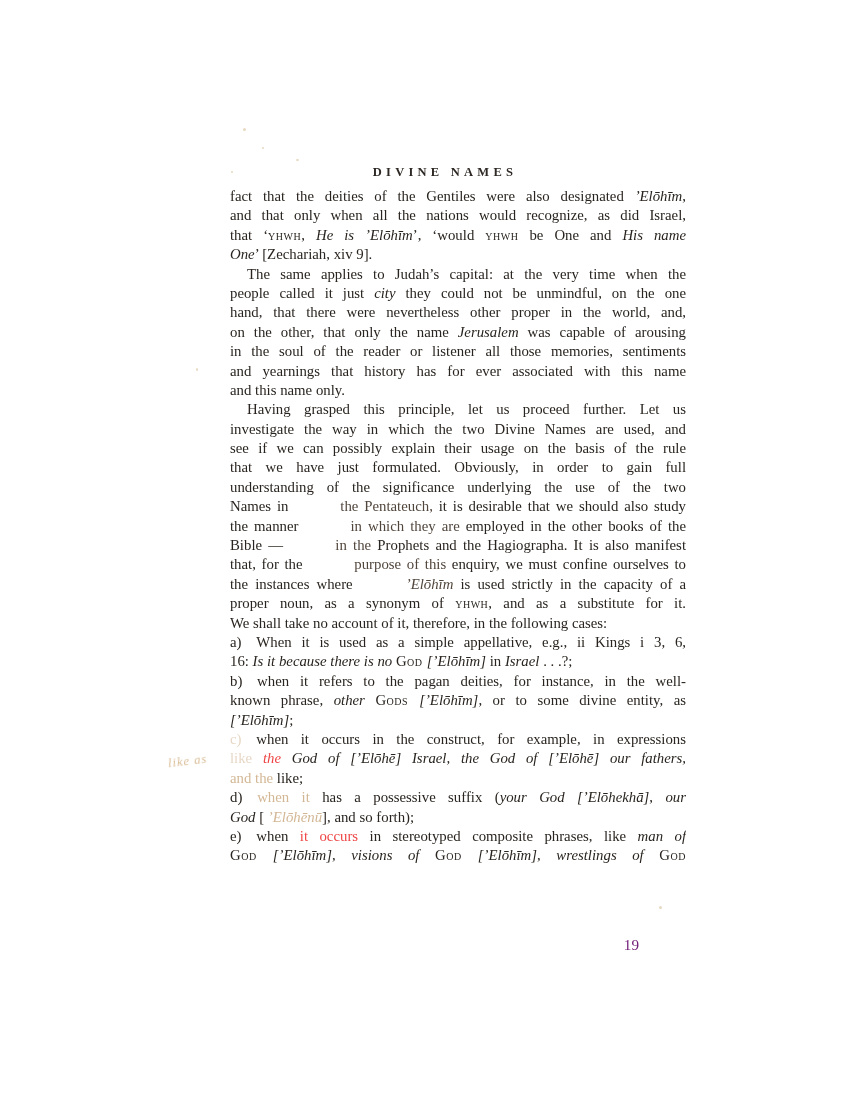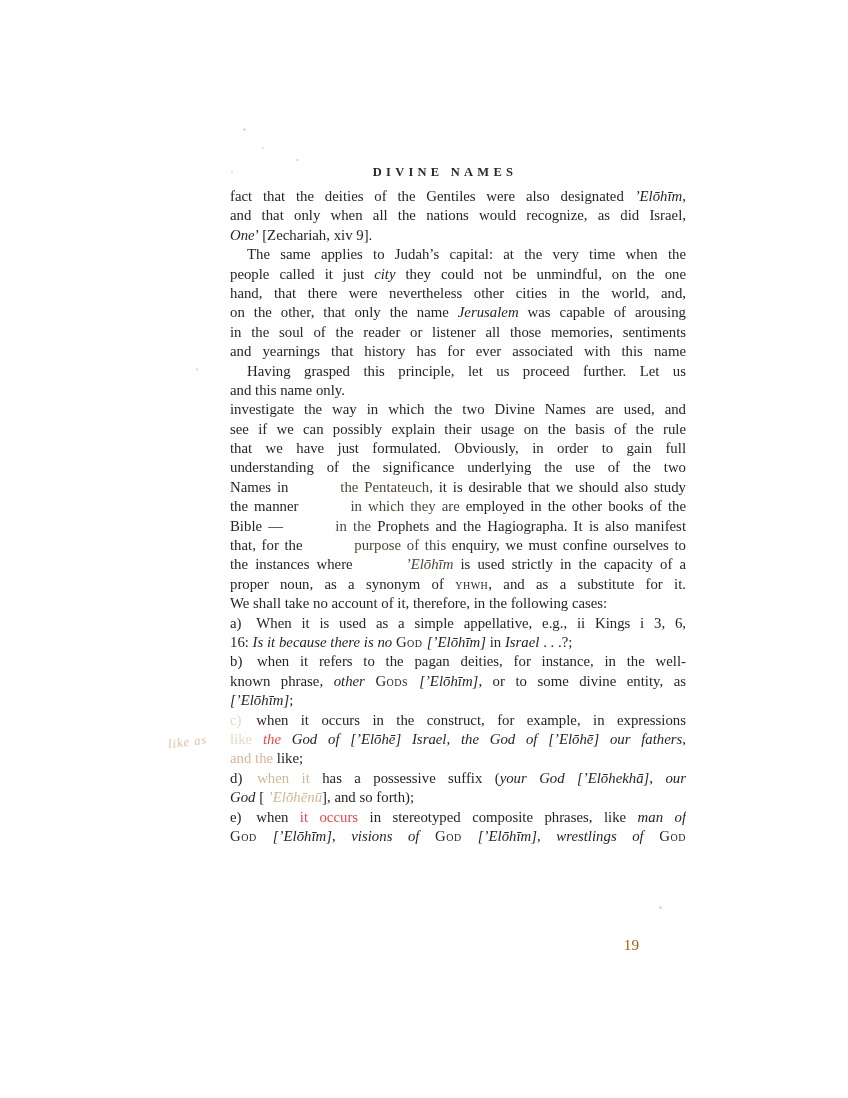--- a/index.html
+++ b/index.html
@@ -56,48 +56,49 @@
     filter:blur(0.35px);
     white-space:nowrap;
   }
   .page-number{
     position:absolute;
     top:936px;left:230px;width:456px;
     box-sizing:border-box;
     padding-right:47px;
     text-align:right;
     font-size:15.2px;
-    color:#a16207;
+    color:#701a75;
   }
   .speckle{
     position:absolute;
     border-radius:50%;
     background:#e7d9c2;
     filter:blur(0.6px);
   }
 </style>
 </head>
 <body>
 
 <div class="page">
 
   <div class="page-header">DIVINE NAMES</div>
 
   <div class="text-block">
       <div class="line"><span>fact that the deities of the Gentiles were also designated </span><span class="it">’Elōhīm</span><span>,</span></div>
       <div class="line"><span>and that only when all the nations would recognize, as did Israel,</span></div>
+      <div class="line"><span>that ‘</span><span class="sc">yhwh</span><span>, </span><span class="it">He is ’Elōhīm</span><span>’, ‘would </span><span class="sc">yhwh</span><span> be One and </span><span class="it">His name</span></div>
       <div class="line last"><span class="it">One</span><span>’ [Zechariah, xiv 9].</span></div>
       <div class="line ind"><span>The same applies to Judah’s capital: at the very time when the</span></div>
       <div class="line"><span>people called it just </span><span class="it">city</span><span> they could not be unmindful, on the one</span></div>
-      <div class="line"><span>hand, that there were nevertheless other cities in the world, and,</span></div>
+      <div class="line"><span>hand, that there were nevertheless other proper in the world, and,</span></div>
       <div class="line"><span>on the other, that only the name </span><span class="it">Jerusalem</span><span> was capable of arousing</span></div>
       <div class="line"><span>in the soul of the reader or listener all those memories, sentiments</span></div>
       <div class="line"><span>and yearnings that history has for ever associated with this name</span></div>
+      <div class="line last"><span>and this name only.</span></div>
       <div class="line ind"><span>Having grasped this principle, let us proceed further. Let us</span></div>
-      <div class="line last"><span>and this name only.</span></div>
       <div class="line"><span>investigate the way in which the two Divine Names are used, and</span></div>
       <div class="line"><span>see if we can possibly explain their usage on the basis of the rule</span></div>
       <div class="line"><span>that we have just formulated. Obviously, in order to gain full</span></div>
       <div class="line"><span>understanding of the significance underlying the use of the two</span></div>
       <div class="line"><span>Names in </span><span class="soft">the Pentateuch,</span><span> it is desirable that we should also study</span></div>
       <div class="line"><span>the manner </span><span class="soft">in which they are</span><span> employed in the other books of the</span></div>
       <div class="line"><span>Bible — </span><span class="soft">in the</span><span> Prophets and the Hagiographa. It is also manifest</span></div>
       <div class="line"><span>that, for the </span><span class="soft">purpose of this</span><span> enquiry, we must confine ourselves to</span></div>
       <div class="line"><span>the instances where </span><span class="it soft">’Elōhīm</span><span> is used strictly in the capacity of a</span></div>
       <div class="line"><span>proper noun, as a synonym of </span><span class="sc">yhwh</span><span>, and as a substitute for it.</span></div>

